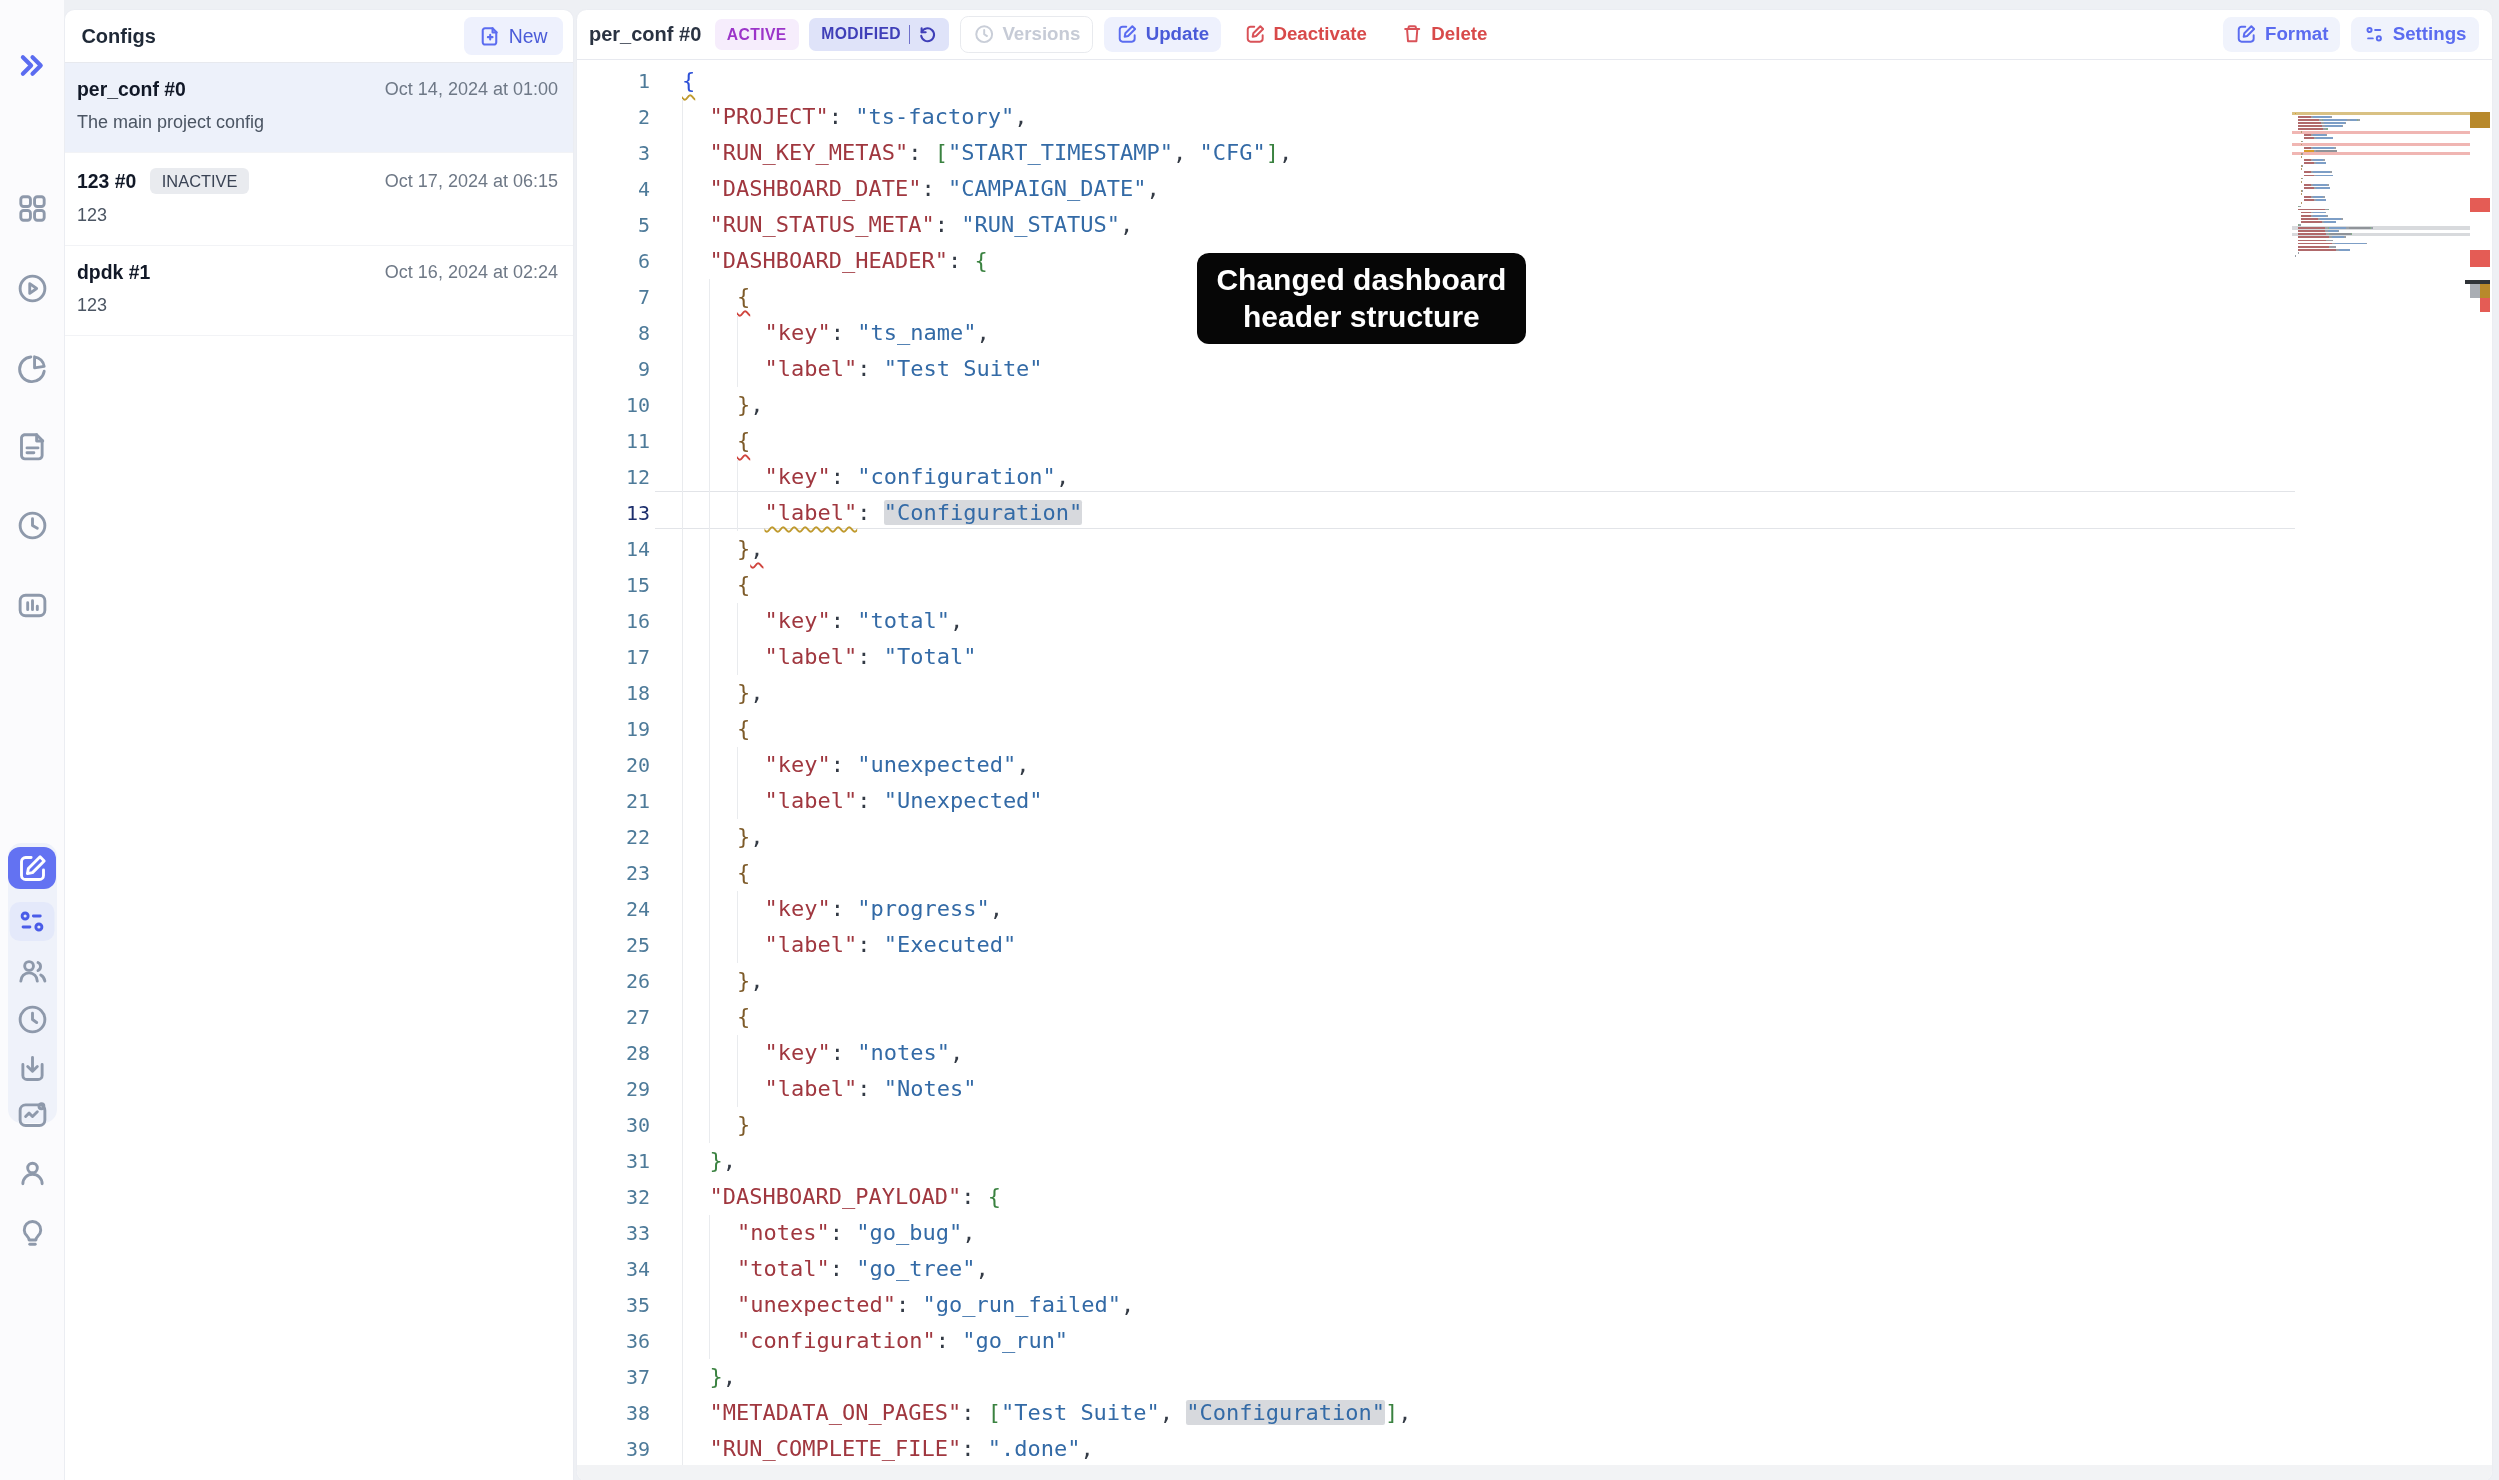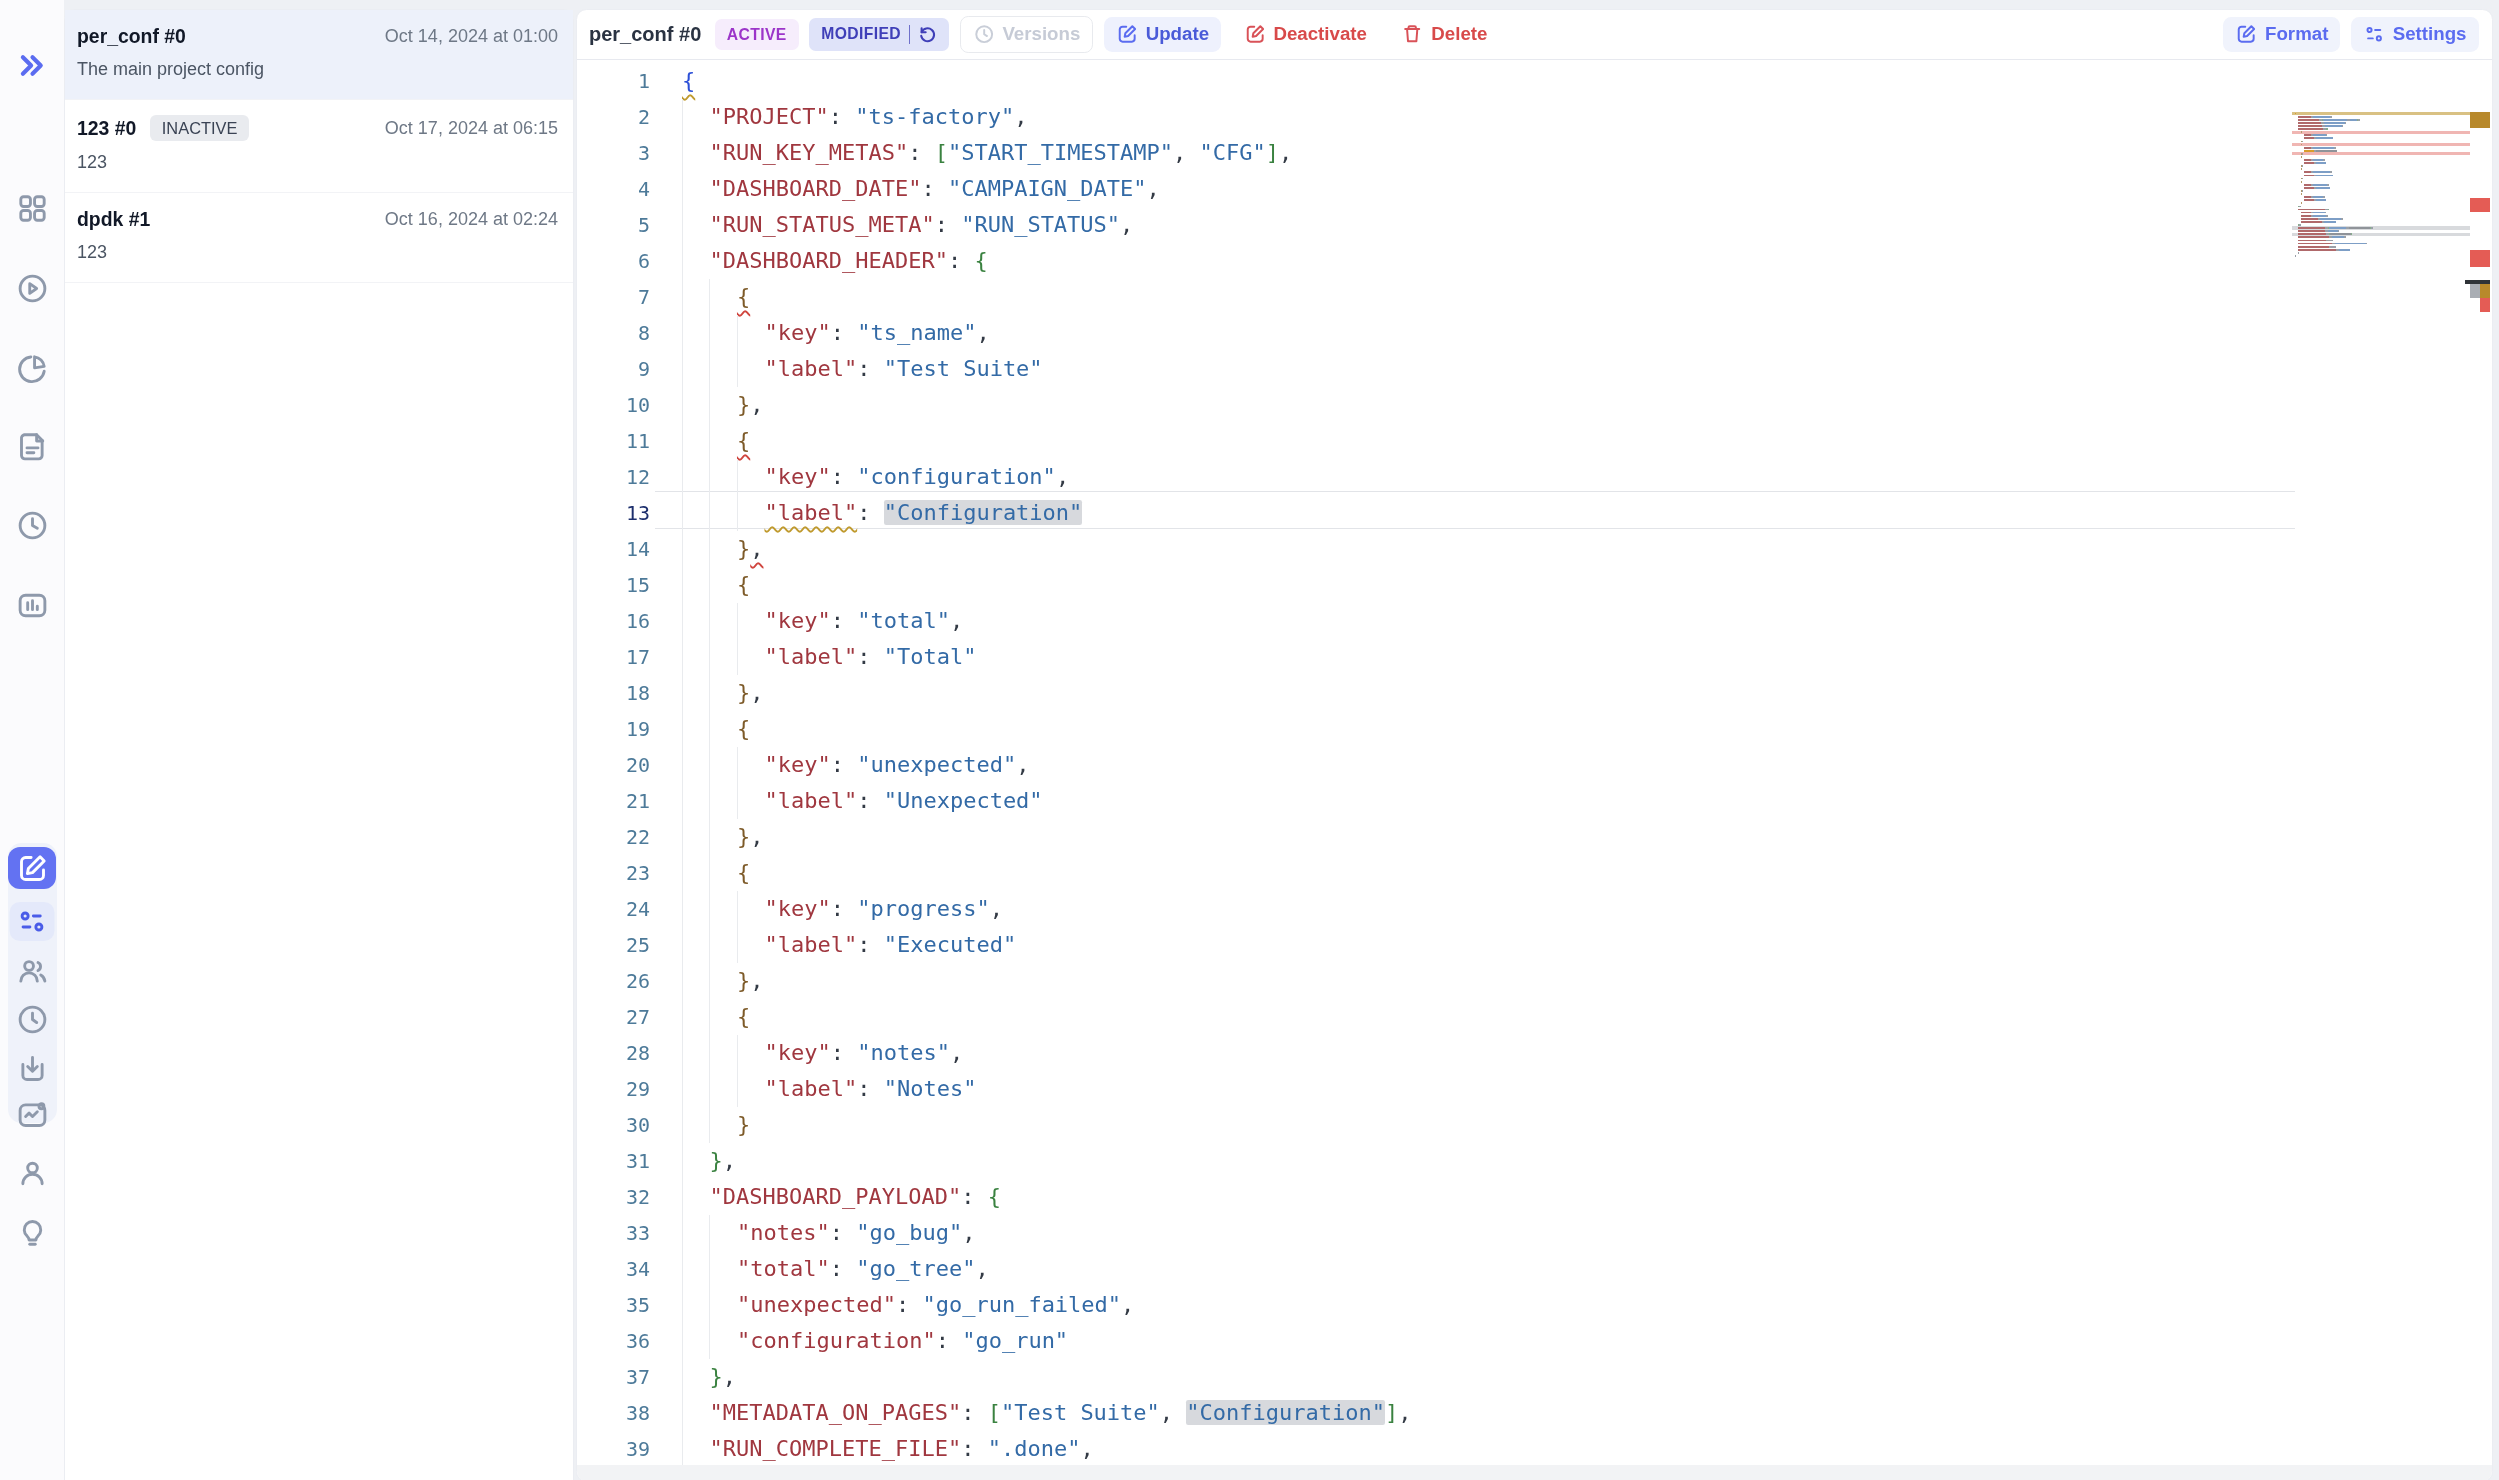--- a/index.html
+++ b/index.html
@@ -230,20 +230,31 @@
     </div>
     <div class="rail-ic" style="top:1215px">
       <svg viewBox="0 0 24 24">
           <path d="M8 14.5a6 6 0 1 1 8 0c-1 1-1.5 1.7-1.5 3h-5c0-1.3-.5-2-1.5-3z"></path>
           <path d="M10 20.5h4"></path>
         </svg>
     </div>
   </nav>
 
   <aside class="card" id="panel">
+    <div id="panel-head">
+      <span id="panel-title">Configs</span>
+      <div id="new-btn">
+        <svg viewBox="0 0 24 24">
+            <path d="M6.5 3.5h8l4 4v11a2.5 2.5 0 0 1-2.5 2.5H6.5A2.5 2.5 0 0 1 4 18.5v-12A2.5 2.5 0 0 1 6.5 3.5z"></path>
+            <path d="M14.5 3.5V8H19"></path>
+            <path d="M12 10.5v5M9.5 13h5"></path>
+          </svg>
+        <span>New</span>
+      </div>
+    </div>
     <div id="cfg-sections">
     <div class="cfg-sec">
       <div class="sec-items">
     <div class="cfg-item selected">
       <div class="cfg-row1">
         <span class="cfg-title">per_conf #0</span>
 
         <span class="cfg-date">Oct 14, 2024 at 01:00</span>
       </div>
       <div class="cfg-desc">The main project config</div>
@@ -577,20 +588,24 @@
           <div class="cl">
             <span class="g"></span>
             <span class="lt"><span class="c-key">"RUN_COMPLETE_FILE"</span><span class="c-pun">: </span><span class="c-str">".done"</span><span class="c-pun">,</span></span>
           </div>
           <div class="cl">
             <span class="g"></span>
             <span class="lt"><span class="c-key">"SPECIAL_CATEGORIES"</span><span class="c-pun">: </span><span class="c-b2">[</span><span class="c-str f-m">"Configuration"</span><span class="c-b2">]</span></span>
           </div>
         </div>
 
+      <div class="tip" style="left:620px;top:193px;">
+        <div>Changed dashboard</div>
+        <div>header structure</div>
+      </div>
 
       <div id="minimap">
           <div class="mrow">
             <div class="mband warn"></div>
             <div class="mbar" style="margin-left: 0px;"><span class="mseg b1 w" style="width: 1.4px;"></span></div>
           </div>
           <div class="mrow">
             <div class="mbar" style="margin-left: 2.8px;"><span class="mseg key" style="width: 12.8px;"></span><span class="mseg pun" style="width: 2.8px;"></span><span class="mseg str" style="width: 17px;"></span><span class="mseg pun" style="width: 1.4px;"></span></div>
           </div>
           <div class="mrow">

